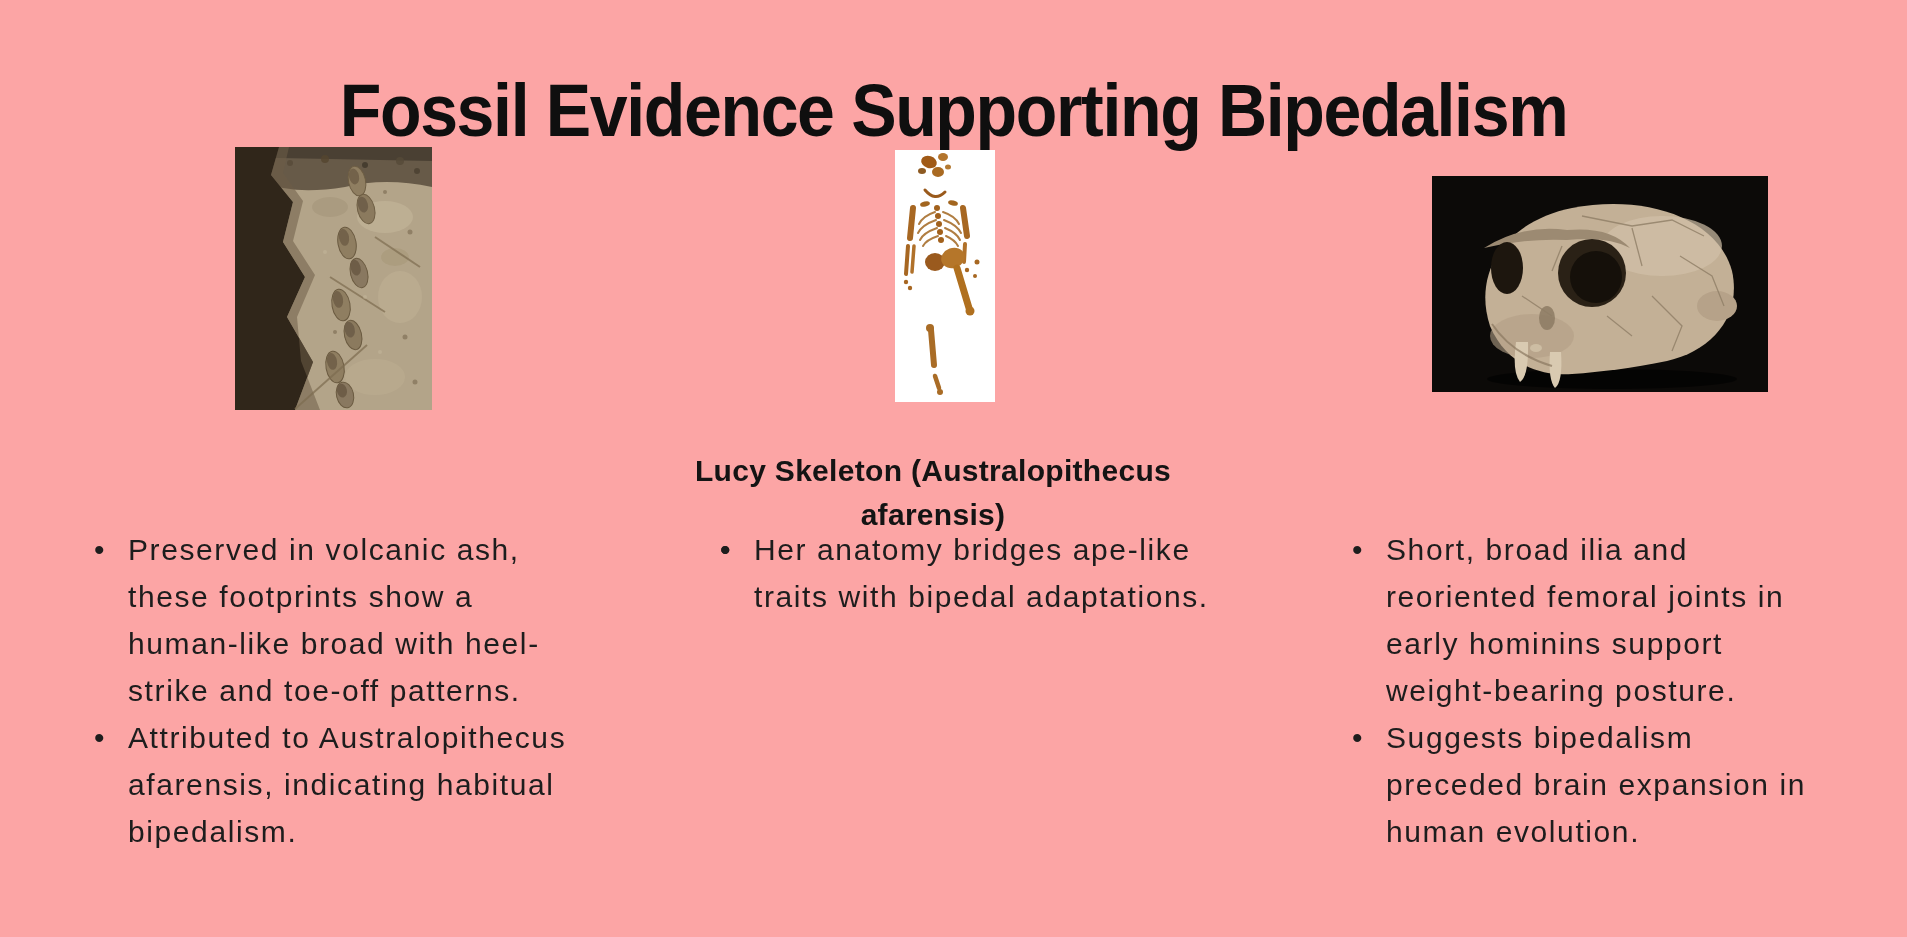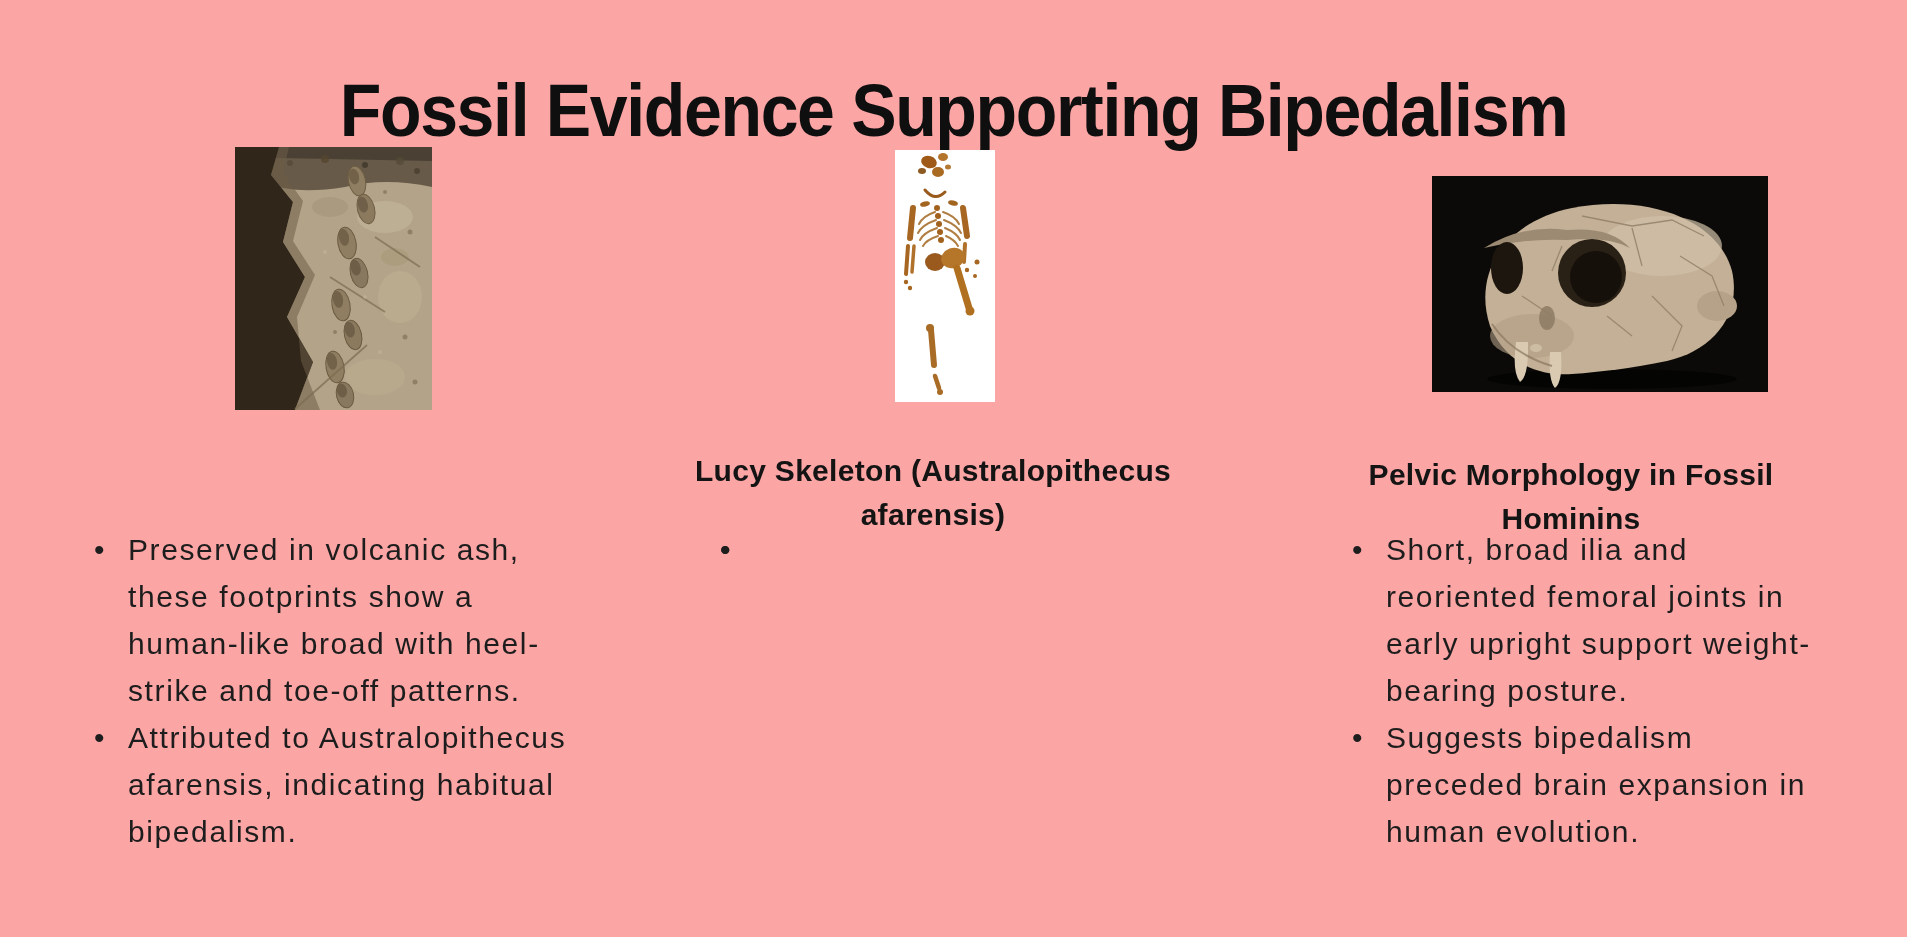--- a/index.html
+++ b/index.html
@@ -204,28 +204,28 @@
     </li>
   </ul>
 
   <h2 class="heading" id="heading-2">Lucy Skeleton (Australopithecus afarensis)</h2>
   <ul class="bullets" id="bullets-2">
     <li>
       <span class="dot">•</span>
     </li>
     <li>
       <span class="dot">•</span>
+      <span>Her anatomy bridges ape-like traits with bipedal adaptations.</span>
     </li>
   </ul>
 
-  <h2 class="heading" id="heading-3">Pelvic Morphology in Fossil Hominins</h2>
   <ul class="bullets" id="bullets-3">
     <li>
       <span class="dot">•</span>
-      <span>Short, broad ilia and reoriented femoral joints in early upright support weight-bearing posture.</span>
+      <span>Short, broad ilia and reoriented femoral joints in early hominins support weight-bearing posture.</span>
     </li>
     <li>
       <span class="dot">•</span>
       <span>Suggests bipedalism preceded brain expansion in human evolution.</span>
     </li>
   </ul>
 
 </div>
 
 </body></html>

